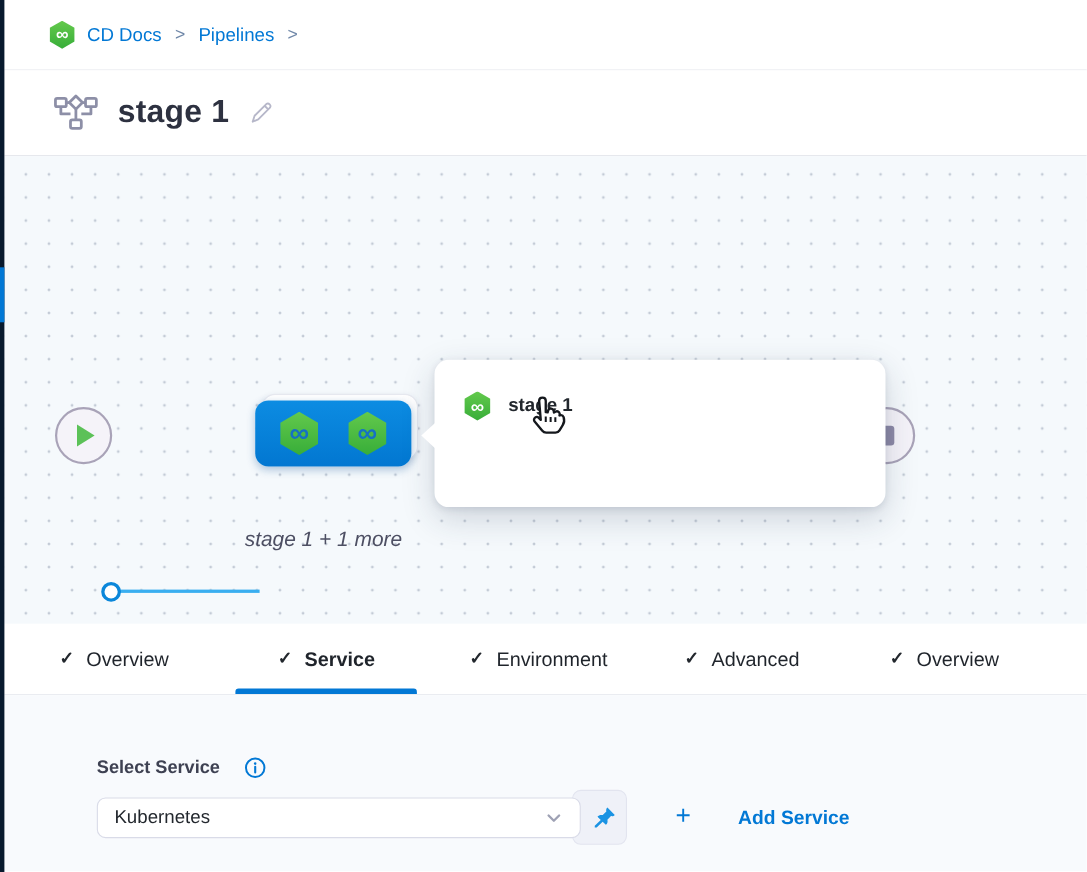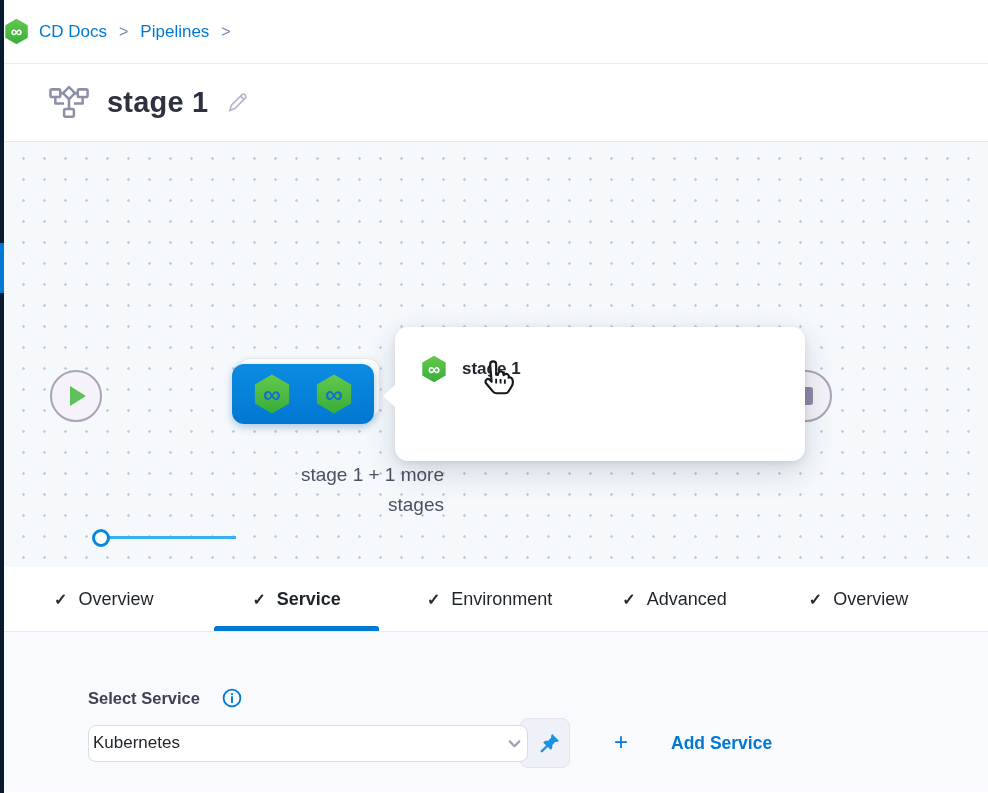--- a/index.html
+++ b/index.html
@@ -7,21 +7,21 @@
               font-family:"Liberation Sans", sans-serif; }
 
   
   .nav-strip { position:absolute; left:0; top:0; width:4px; height:793px; background:#081a2e; z-index:60; }
   .nav-strip-active { position:absolute; left:0; top:243px; width:4px; height:50px; background:#0278d5; }
 
   .main { margin-left:4px; width:984px; }
 
   
   .breadcrumb-row { height:64px; background:#fff; border-bottom:1px solid #ebedf1;
-                    display:flex; align-items:center; gap:10px; }
+                    display:flex; align-items:center; padding-left:40px; gap:10px; }
   .hex { position:relative; display:flex; align-items:center; justify-content:center;
          background:linear-gradient(180deg,#63c94c,#37ad39);
          clip-path:polygon(50% 1%, 95% 26%, 95% 74%, 50% 99%, 5% 74%, 5% 26%); }
   .hex::after { content:"\221E"; font-weight:700; line-height:1; }
   .hex-sm { width:25px; height:26px; }
   .hex-sm::after { color:#fff; font-size:16px; }
   .crumb { color:#0278d5; font-size:17px; font-weight:500; text-decoration:none; cursor:pointer; }
   .crumb-sep { color:#6f87a8; font-size:16px; font-weight:500; padding:0 2px; }
 
   
@@ -53,22 +53,22 @@
                      border-radius:12px; background:#fff; border:1px solid #e7e9f0;
                      box-shadow:0 2px 6px rgba(40,60,95,.12); z-index:2; }
   .stage-card { position:absolute; left:228px; top:222px; width:142px; height:60px; border-radius:12px;
                 background:linear-gradient(180deg,#0c8ce2,#0277d1);
                 box-shadow:0 3px 8px rgba(10,80,150,.30);
                 display:flex; align-items:center; justify-content:center; gap:24px;
                 cursor:pointer; z-index:3; }
   .hex-card { width:38px; height:40px; }
   .hex-card::after { color:#1571c4; font-size:25px; }
 
-  .stage-group-label { position:absolute; left:140px; top:318px; width:300px; text-align:right;
-                       color:#4d4f63; font-size:19px; line-height:30px; z-index:2; }
+  .stage-group-label { position:absolute; left:140px; top:334px; width:300px; text-align:center;
+                       color:#4d4f63; font-size:19px; line-height:30px; z-index:2;font-style:italic; }
   .add-stage-label { position:absolute; left:477px; top:322px; width:200px; text-align:center;
                      color:#6e7089; font-size:19px; z-index:2; }
 
   
   .stage-popup { position:absolute; left:391px; top:185px; width:410px; height:134px;
                  background:#fff; border-radius:13px; z-index:5;
                  box-shadow:0 10px 30px rgba(35,50,75,.18), 0 2px 6px rgba(35,50,75,.10);
                  padding-top:17px; }
   .stage-popup::before { content:""; position:absolute; left:-12px; top:57px; width:0; height:0;
                          border-top:12px solid transparent; border-bottom:12px solid transparent;
@@ -94,21 +94,21 @@
   .m-execution { margin-left:70px; }
   .m-advanced { margin-left:82px; }
 
   
   .service-panel { height:160px; background:#f8fafd; padding:56px 0 0 84px; }
   .select-label-row { display:flex; align-items:center; gap:22px; }
   .select-label { font-size:16.5px; font-weight:700; color:#3e4152; }
   .select-row { display:flex; align-items:center; margin-top:10px; }
   .service-select { position:relative; z-index:2; width:440px; height:37px; background:#fff;
                     border:1px solid #d9dbe8; border-radius:8px; display:flex; align-items:center;
-                    justify-content:space-between; padding:0 4px; cursor:pointer; }
+                    justify-content:space-between; padding:0 15px; cursor:pointer; }
   .service-select-value { font-size:17px; color:#22272d; }
   .pin-btn { width:50px; height:50px; margin-left:-8px; z-index:1; background:#eff1f8;
              border:1px solid #e2e4ef; border-radius:8px; display:flex; align-items:center;
              justify-content:center; padding-left:8px; cursor:pointer; }
   .add-service-btn { display:flex; align-items:center; gap:9px; margin-left:44px; background:none;
                      border:none; cursor:pointer; color:#0278d5; }
   .add-service-plus { font-size:24px; font-weight:500; line-height:1; margin-top:-2px; }
   .add-service-label { font-size:17.5px; font-weight:700;margin-left:34px; }
 </style>
 </head>
@@ -163,21 +163,20 @@
     </div>
 
     <div class="stack-card-back"></div>
     <div class="stage-card">
       <span class="hex hex-card"></span>
       <span class="hex hex-card"></span>
     </div>
 
     <div class="stage-group-label">
       <div>stage 1 + 1 more</div>
-      <div>stages</div>
     </div>
 
 
     <div class="stage-popup">
       <div class="popup-item">
         <span class="hex hex-popup"></span>
         <span class="popup-item-label">stage 1</span>
       </div>
       <span class="hand-cursor">
         <svg width="40" height="40" viewBox="0 0 28 28">

